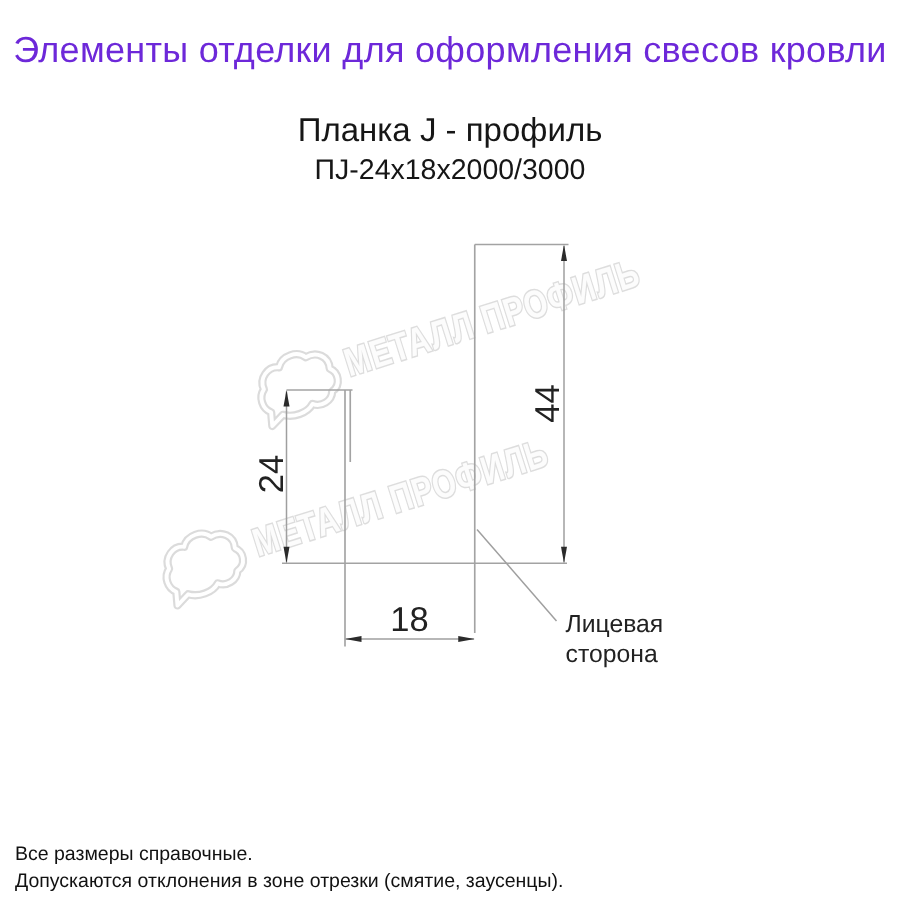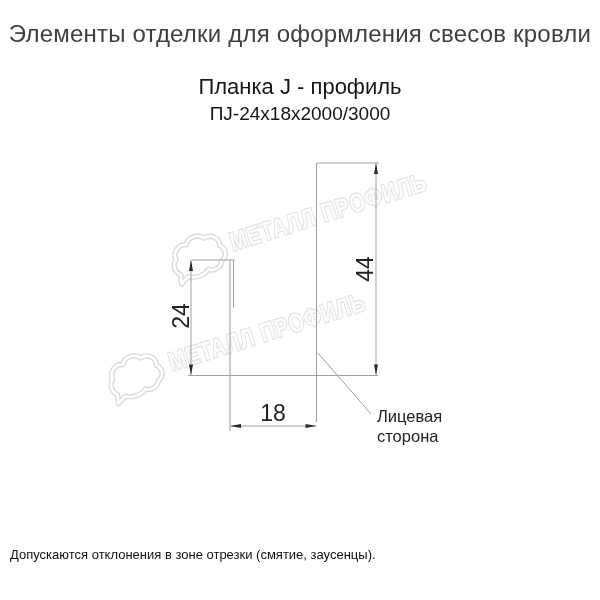--- a/index.html
+++ b/index.html
@@ -2,35 +2,35 @@
 <html><head>
 <meta charset="utf-8">
 <style>
   html,body{margin:0;padding:0;background:#ffffff;}
   .page{
     position:relative;width:600px;height:600px;background:#ffffff;overflow:hidden;
     font-family:"Liberation Sans","DejaVu Sans",sans-serif;color:#1a1a1a;
   }
   .page-title{
     position:absolute;top:20px;left:0;width:600px;text-align:center;
-    font-size:24px;letter-spacing:0.2px;color:#404040;white-space:nowrap;
+    font-size:24px;letter-spacing:0.2px;color:#6d28d9;white-space:nowrap;
   }
   .page-subtitle{
     position:absolute;top:74px;left:0;width:600px;text-align:center;
     font-size:22px;color:#161616;white-space:nowrap;
   }
   .page-model{
     position:absolute;top:103px;left:0;width:600px;text-align:center;
     font-size:19px;color:#161616;white-space:nowrap;
   }
   .footer-note{
     position:absolute;left:10px;font-size:13px;color:#111111;white-space:nowrap;
   }
   .footer-note.l1{top:561px;}
-  .footer-note.l2{top:547px;}
+  .footer-note.l2{top:579px;}
   svg.drawing{position:absolute;left:0;top:0;}
   .dimline{stroke:#9f9f9f;stroke-width:1;fill:none;}
   .objline{stroke:#a3a3a3;stroke-width:1.1;fill:none;}
   .arrow{fill:#2b2b2b;stroke:none;}
   .dimtext{fill:#222222;font-size:23px;font-family:"Liberation Sans","DejaVu Sans",sans-serif;}
   .labeltext{fill:#222222;font-size:16.5px;font-family:"Liberation Sans","DejaVu Sans",sans-serif;}
   .wm-text{
     fill:#fcfcfc;stroke:#dadada;stroke-width:2;paint-order:stroke;
     font-weight:bold;font-size:26px;letter-spacing:1px;
     font-family:"Liberation Sans","DejaVu Sans",sans-serif;
@@ -95,14 +95,15 @@
       <text class="dimtext" text-anchor="middle" x="273" y="420.5">18</text>
     </g>
 
     <g>
       <line class="dimline" x1="318" y1="353" x2="371" y2="414"></line>
       <text class="labeltext" x="377" y="421.5">Лицевая</text>
       <text class="labeltext" x="377" y="441.5">сторона</text>
     </g>
   </svg>
 
+  <div class="footer-note l1">Все размеры справочные.</div>
   <div class="footer-note l2">Допускаются отклонения в зоне отрезки (смятие, заусенцы).</div>
 </div>
 
 </body></html>

